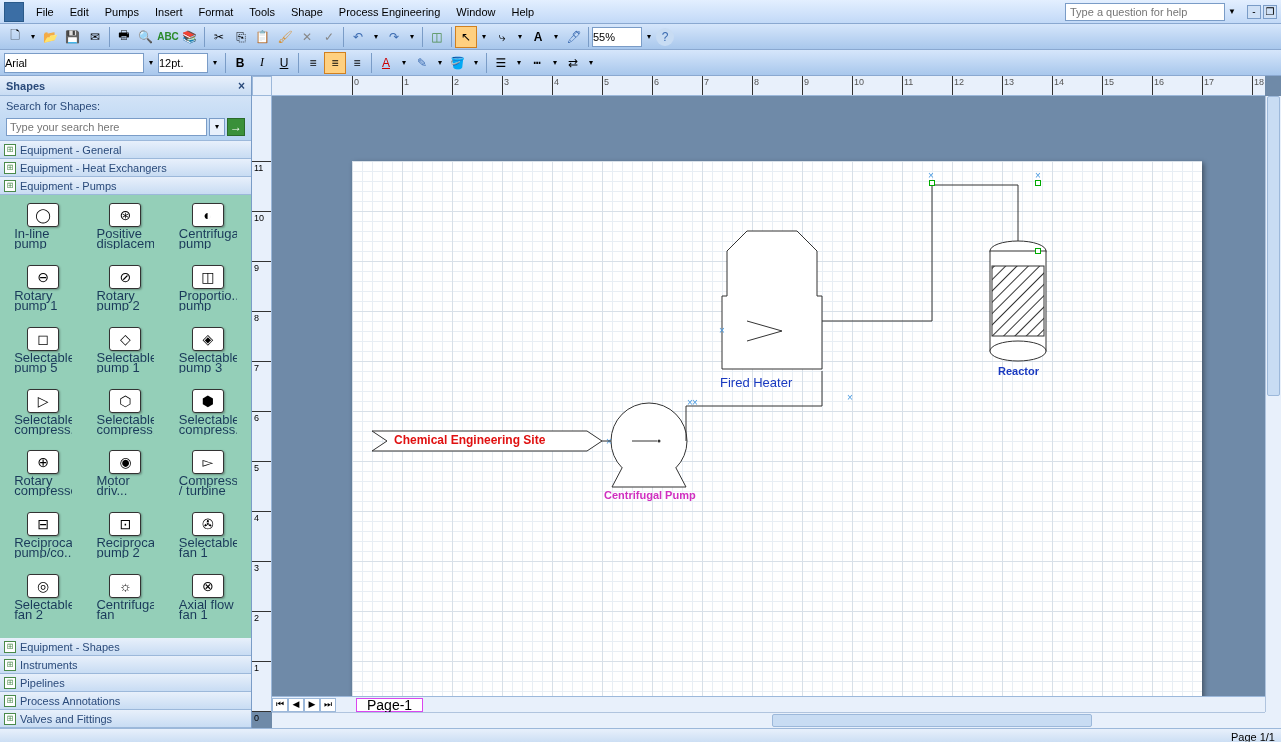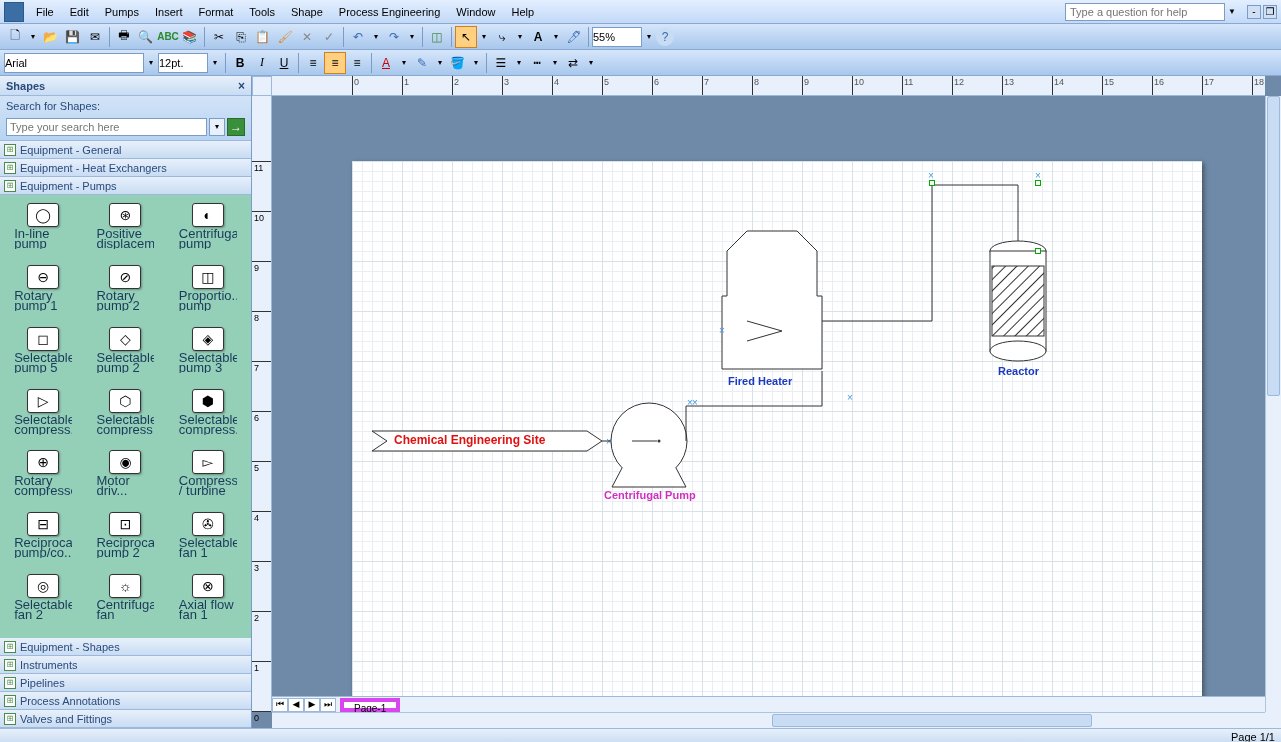--- a/index.html
+++ b/index.html
@@ -68,21 +68,21 @@
 }
 
 
 .drawing { position: absolute; inset: 0; }
 .sel-handle { position: absolute; width: 6px; height: 6px; background: #fff; border: 1px solid #0a0; transform: translate(-50%, -50%); }
 .conn-pt { position: absolute; font-size: 10px; color: #4a9ae0; transform: translate(-50%, -50%); }
 
 
 .page-tabs { position: absolute; left: 20px; bottom: 16px; right: 16px; height: 16px; background: #e8f0fb; display: flex; align-items: center; border-top: 1px solid #9cb8da; }
 .nav-btn { width: 16px; height: 14px; border: 1px solid #9cb8da; background: #fff; font-size: 9px; text-align: center; cursor: pointer; }
-.page-tab { height: 14px; padding: 0 10px; background: #fff; border: 4px solid #d946ef; margin-left: 4px; font-size: 10px; line-height: 13px; cursor: pointer; }
+.page-tab { height: 14px; padding: 0 10px; background: #fff; border: 1px solid #d946ef; margin-left: 20px; font-size: 14px; line-height: 13px; cursor: pointer; }
 
 
 .hscroll { position: absolute; left: 20px; bottom: 0; right: 16px; height: 16px; background: #e8f0fb; border-top: 1px solid #b0c4de; }
 .hscroll-thumb { position: absolute; left: 500px; top: 1px; width: 320px; height: 13px; background: #c8dcf3; border: 1px solid #9cb8da; border-radius: 2px; }
 .vscroll { position: absolute; right: 0; top: 20px; bottom: 16px; width: 16px; background: #e8f0fb; border-left: 1px solid #b0c4de; }
 .vscroll-thumb { position: absolute; left: 1px; top: 0; width: 13px; height: 300px; background: #c8dcf3; border: 1px solid #9cb8da; border-radius: 2px; }
 .scroll-corner { position: absolute; right: 0; bottom: 0; width: 16px; height: 16px; background: #e8f0fb; }
 
 
 .statusbar { height: 16px; background: linear-gradient(#e8f0fb, #c8dcf3); display: flex; align-items: center; border-top: 1px solid #9cb8da; padding: 0 6px; font-size: 11px; }
@@ -235,21 +235,21 @@
         <div class="shape-item">
           <div class="shape-icon">◫</div>
           <div class="shape-label">Proportio... pump</div>
         </div>
         <div class="shape-item">
           <div class="shape-icon">◻</div>
           <div class="shape-label">Selectable pump 5</div>
         </div>
         <div class="shape-item">
           <div class="shape-icon">◇</div>
-          <div class="shape-label">Selectable pump 2</div>
+          <div class="shape-label">Selectable pump 1</div>
         </div>
         <div class="shape-item">
           <div class="shape-icon">◈</div>
           <div class="shape-label">Selectable pump 3</div>
         </div>
         <div class="shape-item">
           <div class="shape-icon">▷</div>
           <div class="shape-label">Selectable compress...</div>
         </div>
         <div class="shape-item">
@@ -443,21 +443,21 @@
 
             <line x1="250" y1="280" x2="259" y2="280" stroke="#333"></line>
 
             <rect x="20" y="18" width="676" height="312" fill="none" stroke="#0a0" stroke-width="0" stroke-dasharray="2 2"></rect>
           </svg>
 
           <div class="sel-handle" style="left:580px;top:22px"></div>
           <div class="sel-handle" style="left:686px;top:22px"></div>
           <div class="sel-handle" style="left:686px;top:90px"></div>
 
-          <div style="position:absolute;left:376px;top:214px;font-size:11px;color:#1a3ac0;font-weight:bold">Fired Heater</div>
+          <div style="position:absolute;left:368px;top:214px;font-size:13px;color:#1a3ac0;font-weight:normal">Fired Heater</div>
           <div style="position:absolute;left:646px;top:204px;font-size:11px;color:#1a3ac0;font-weight:bold">Reactor</div>
           <div style="position:absolute;left:252px;top:328px;font-size:11px;color:#d030c0;font-weight:bold">Centrifugal Pump</div>
           <div style="position:absolute;left:42px;top:272px;font-size:12px;color:#e01010;font-weight:bold">Chemical Engineering Site</div>
         </div>
       </div>
     </div>
 
     <div class="page-tabs">
       <span class="nav-btn">⏮</span>
       <span class="nav-btn">◀</span>

